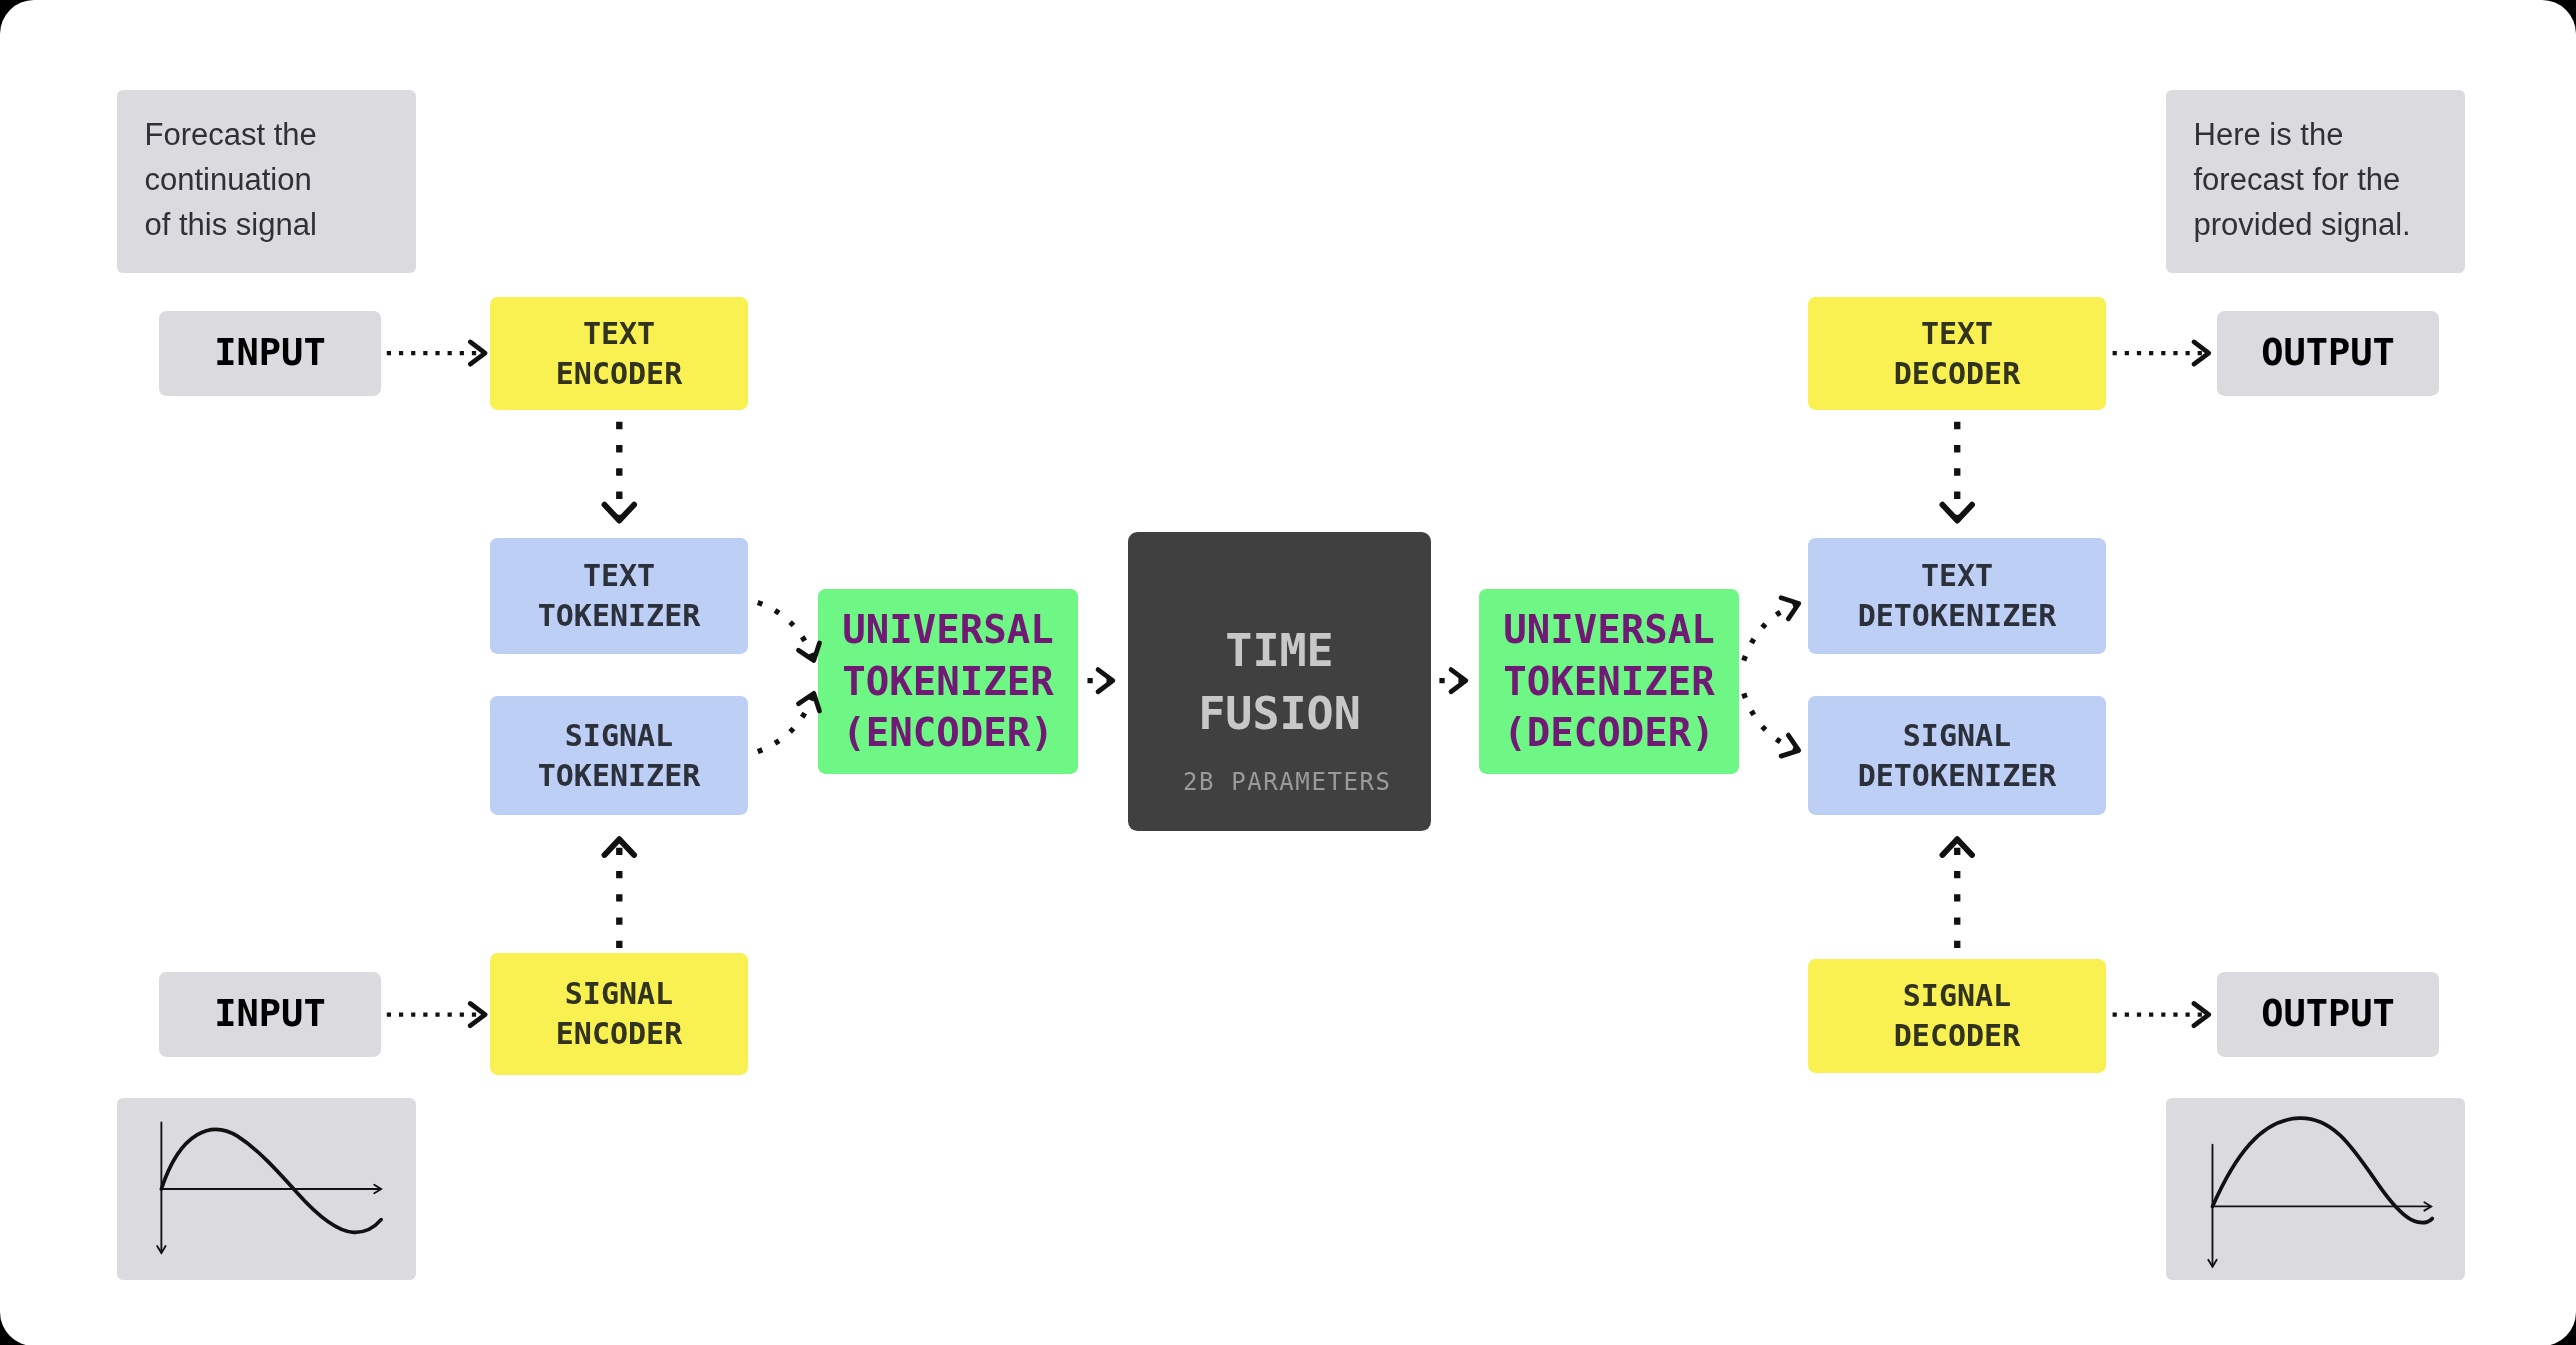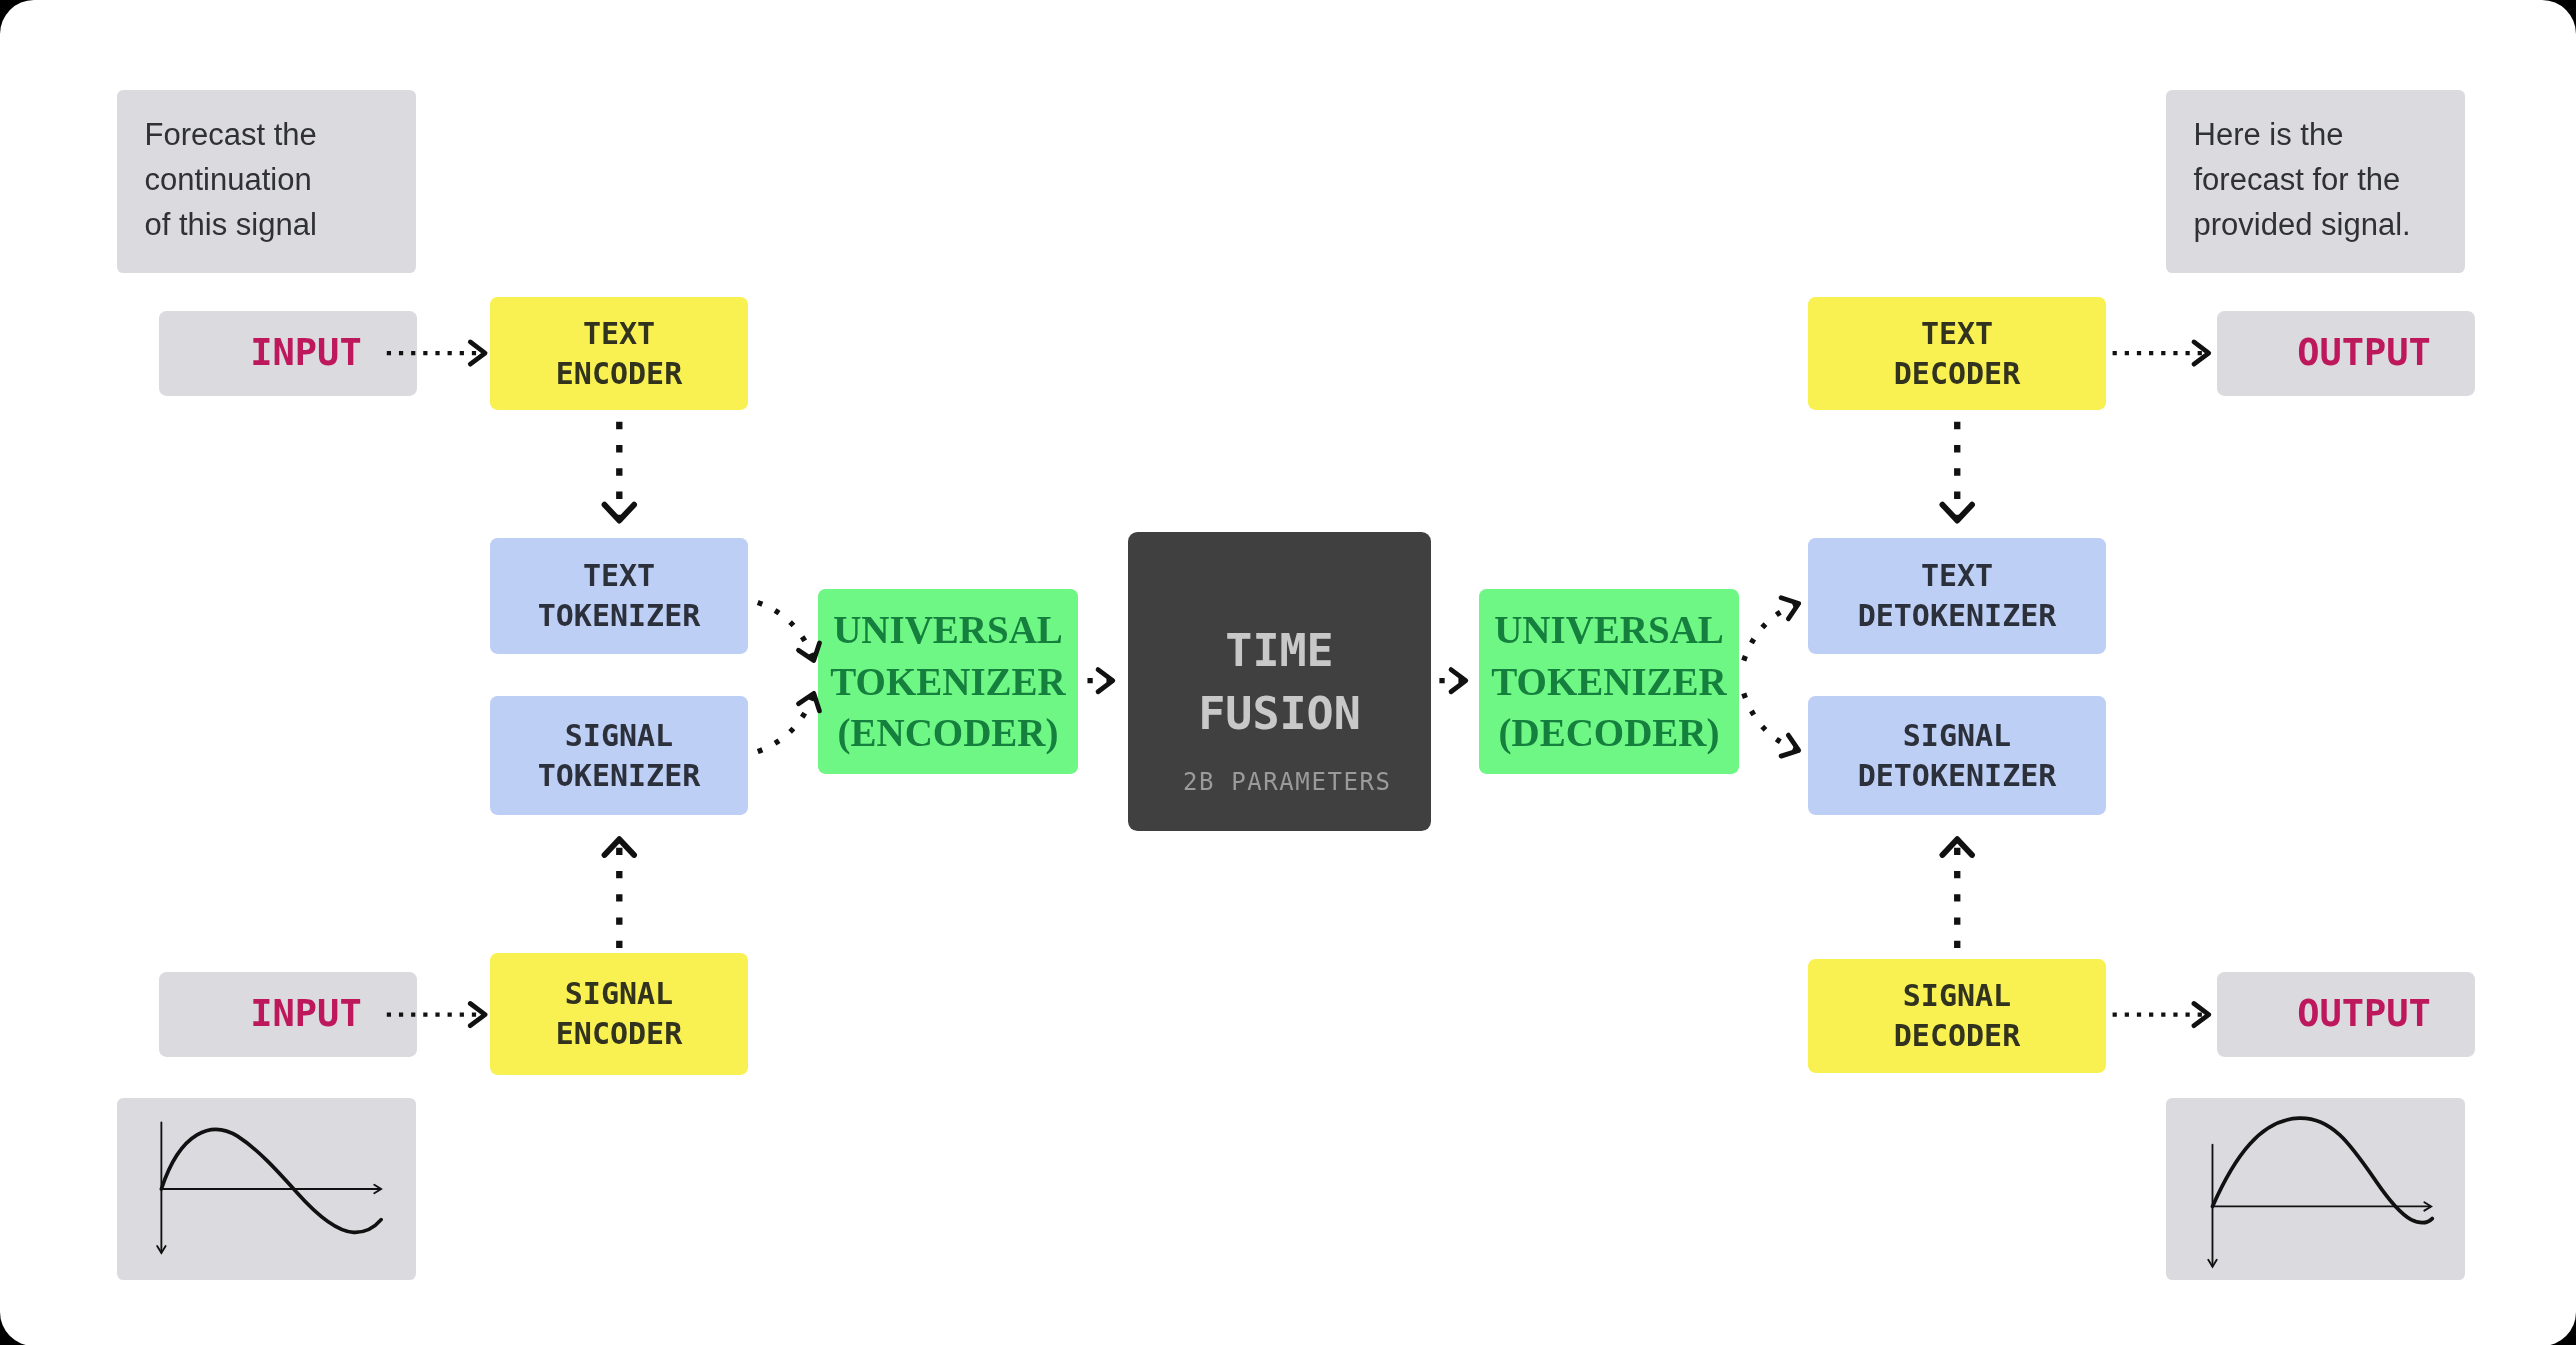--- a/index.html
+++ b/index.html
@@ -3,24 +3,24 @@
 <meta charset="utf-8">
 <style>
   html,body{margin:0;padding:0;background:#000;}
   .stage{position:relative;width:2576px;height:1346px;background:#000;overflow:hidden;
          font-family:"DejaVu Sans Mono", monospace;}
   .card{position:absolute;left:0;top:0;right:0;bottom:0;background:#ffffff;border-radius:34px;}
 
   .node{position:absolute;display:flex;align-items:center;justify-content:center;
         text-align:center;white-space:pre-line;border-radius:7.4px;
         font-weight:700;line-height:1.32;}
-  .gray   {background:#DBDADF;color:#be185d;padding-left:36px;}
+  .gray   {background:#DBDADF;color:#000000;}
   .yellow {background:#F8F151;color:#32331F;}
   .blue   {background:#BECFF6;color:#2B303A;}
-  .green  {background:#6FF786;color:#15803d;font-family:Liberation Serif, serif;}
+  .green  {background:#6FF786;color:#701a75;}
   .blackbox{background:#404040;color:#C8C8C8;border-radius:9.5px;}
 
   .io-label{font-size:37px;}
   .box-label{font-size:30px;}
   .green-label{font-size:39px;}
   .tf-label{font-size:45px;line-height:1.4;}
 
   .speech{position:absolute;background:#DBDADF;color:#2F3136;border-radius:6.3px;
           font-family:"Liberation Sans", sans-serif;font-weight:400;font-size:31px;
           line-height:1.45;white-space:pre-line;padding:23px 27.5px;box-sizing:border-box;

